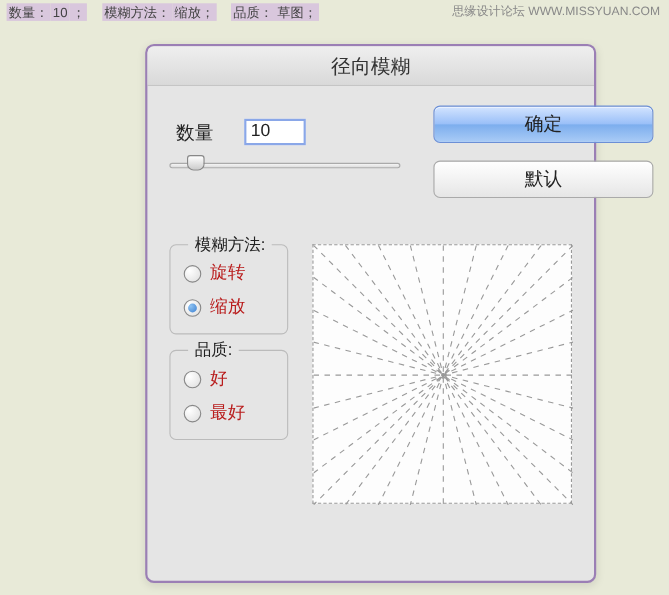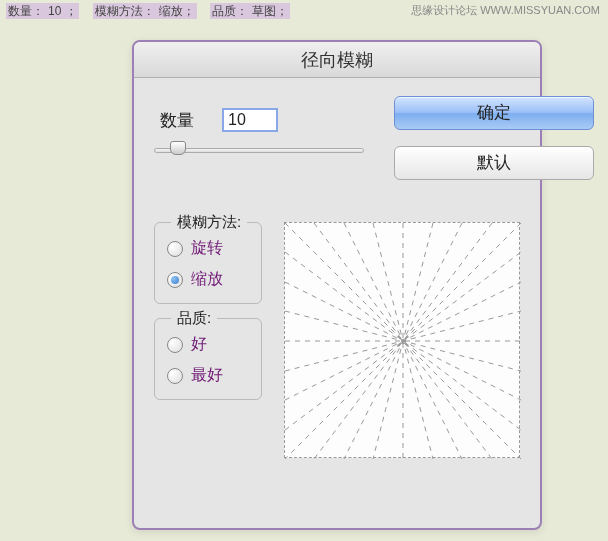--- a/index.html
+++ b/index.html
@@ -115,21 +115,21 @@
   padding: 0 6px;
   font-size: 15px;
   color: #222;
 }
 .radio-row {
   display: flex;
   align-items: center;
   gap: 8px;
   padding: 5px 0;
   font-size: 16px;
-  color: #701a75;
+  color: #b91c1c;
   cursor: pointer;
 }
 .radio {
   width: 16px; height: 16px;
   border-radius: 50%;
   border: 1px solid #888;
   background: radial-gradient(circle at 30% 30%, #fff, #ddd);
   position: relative;
 }
 .radio.selected::after {

